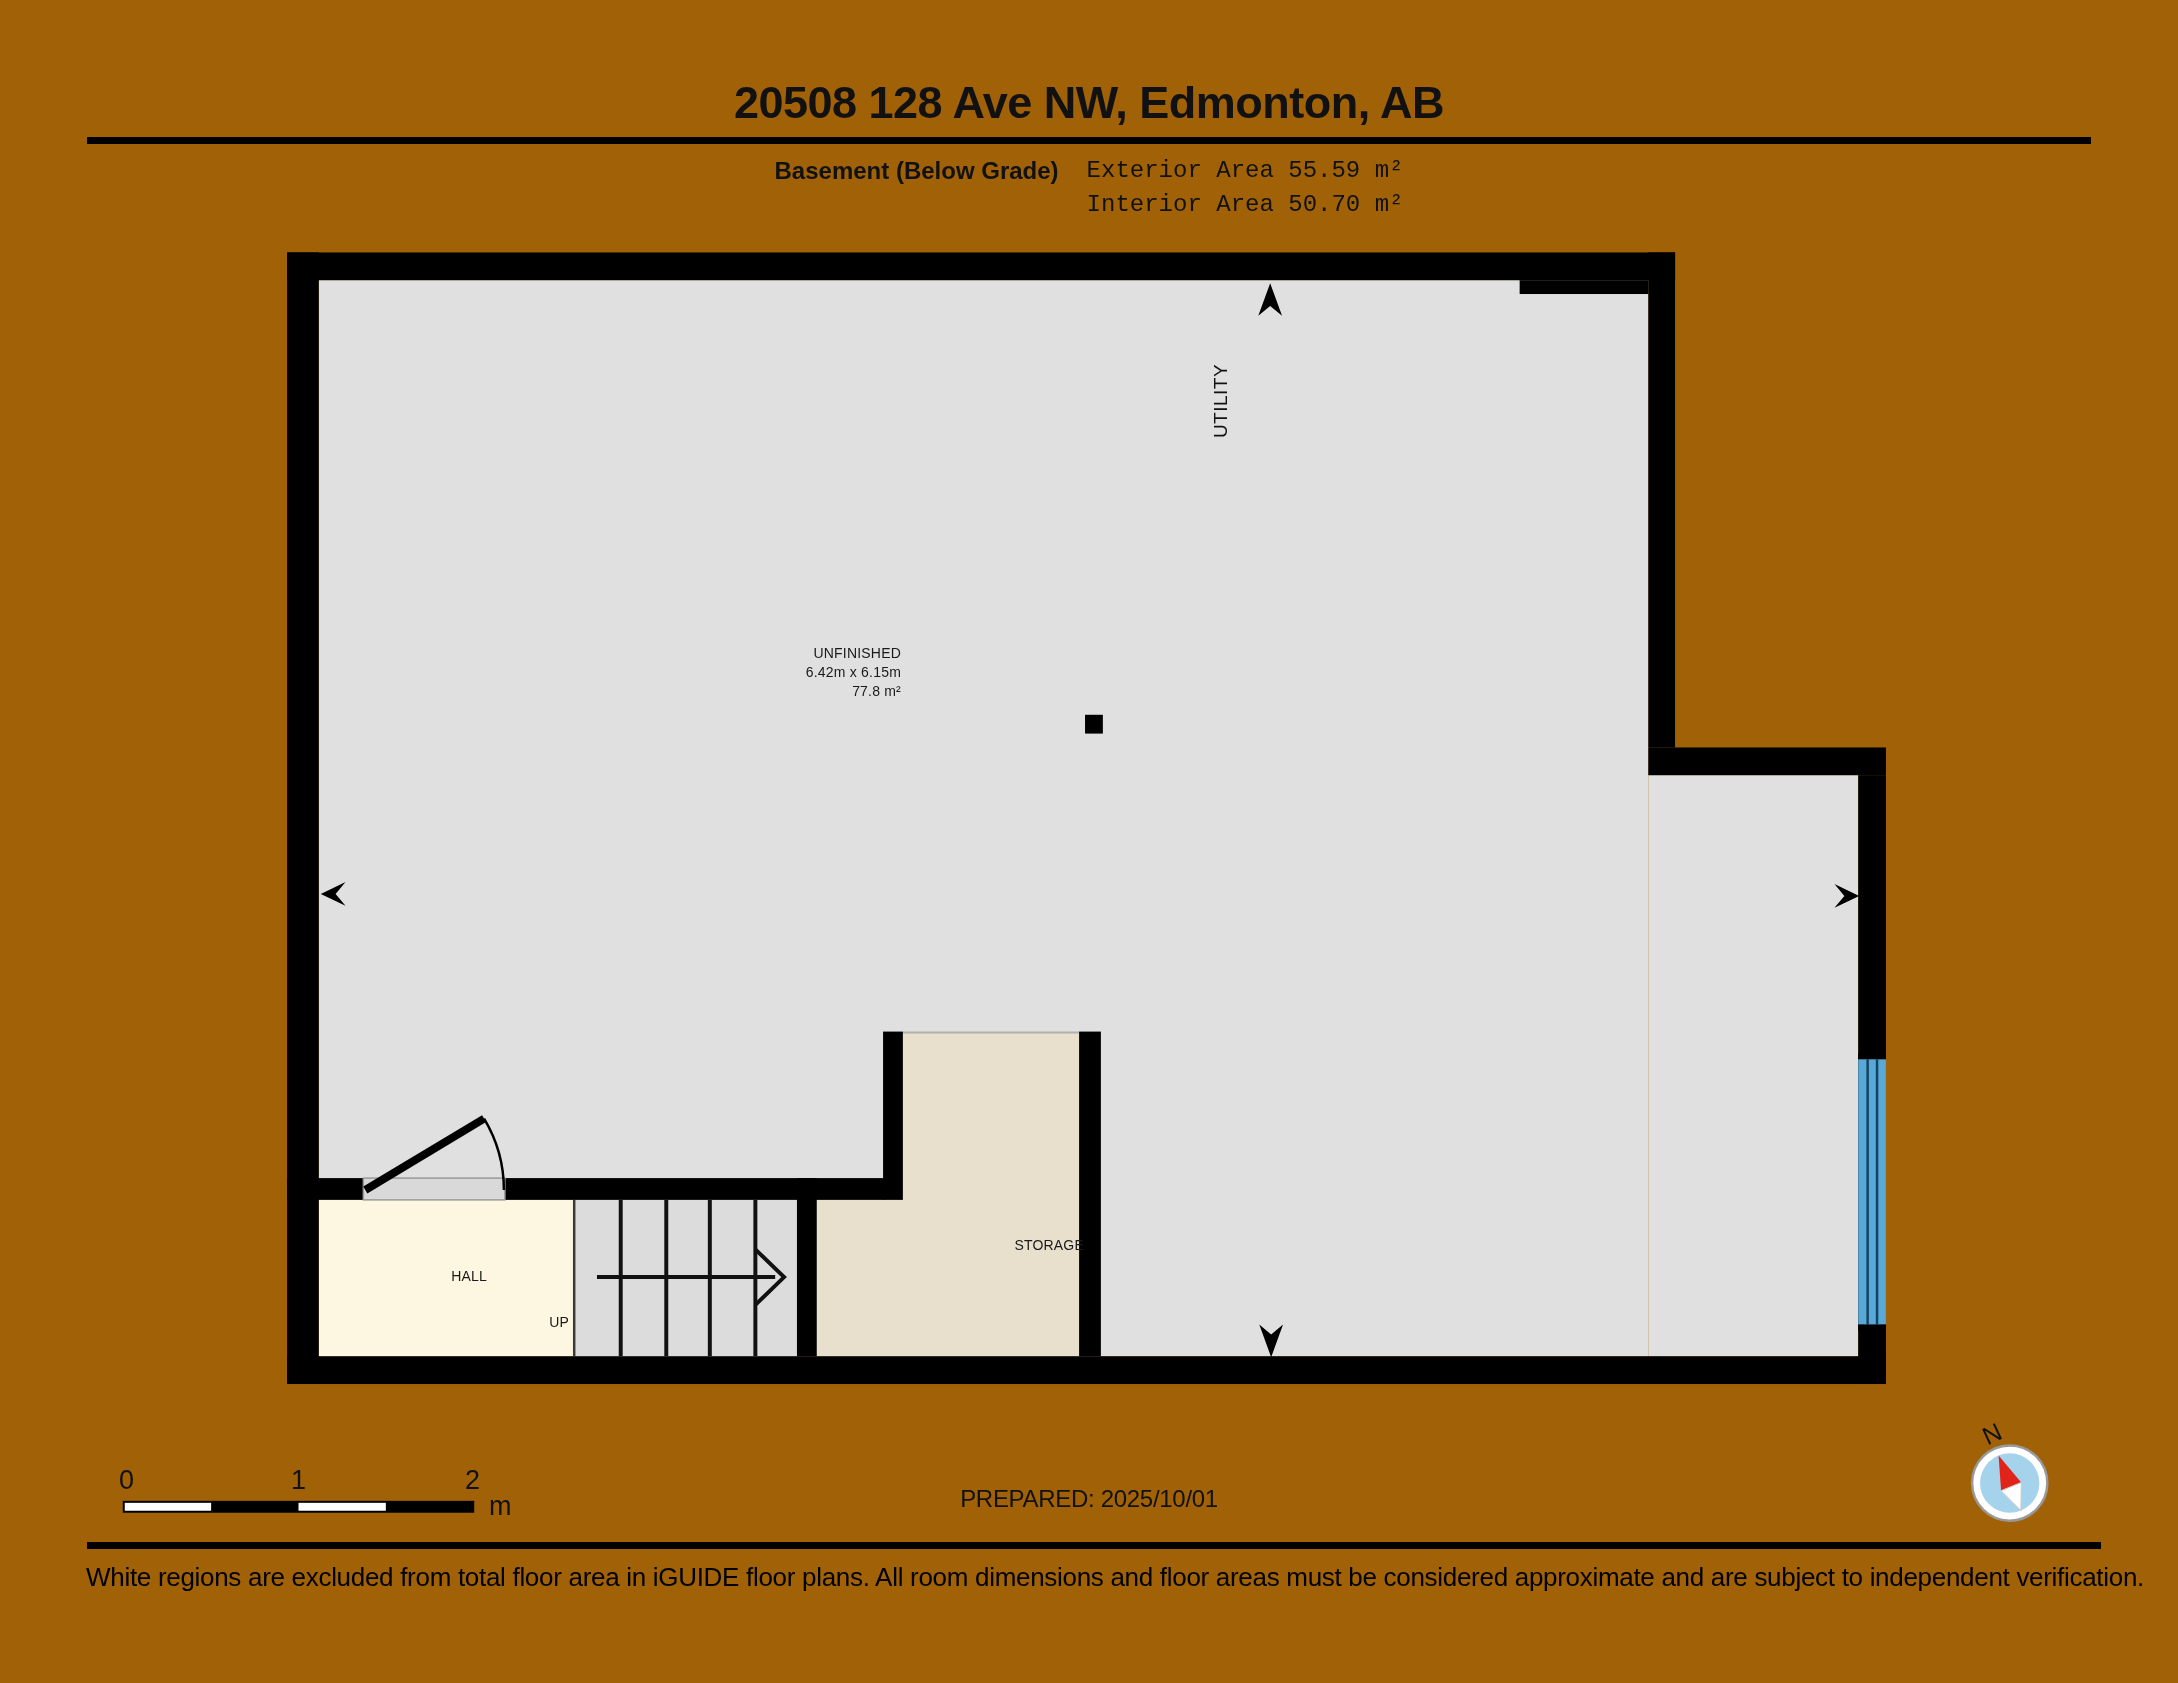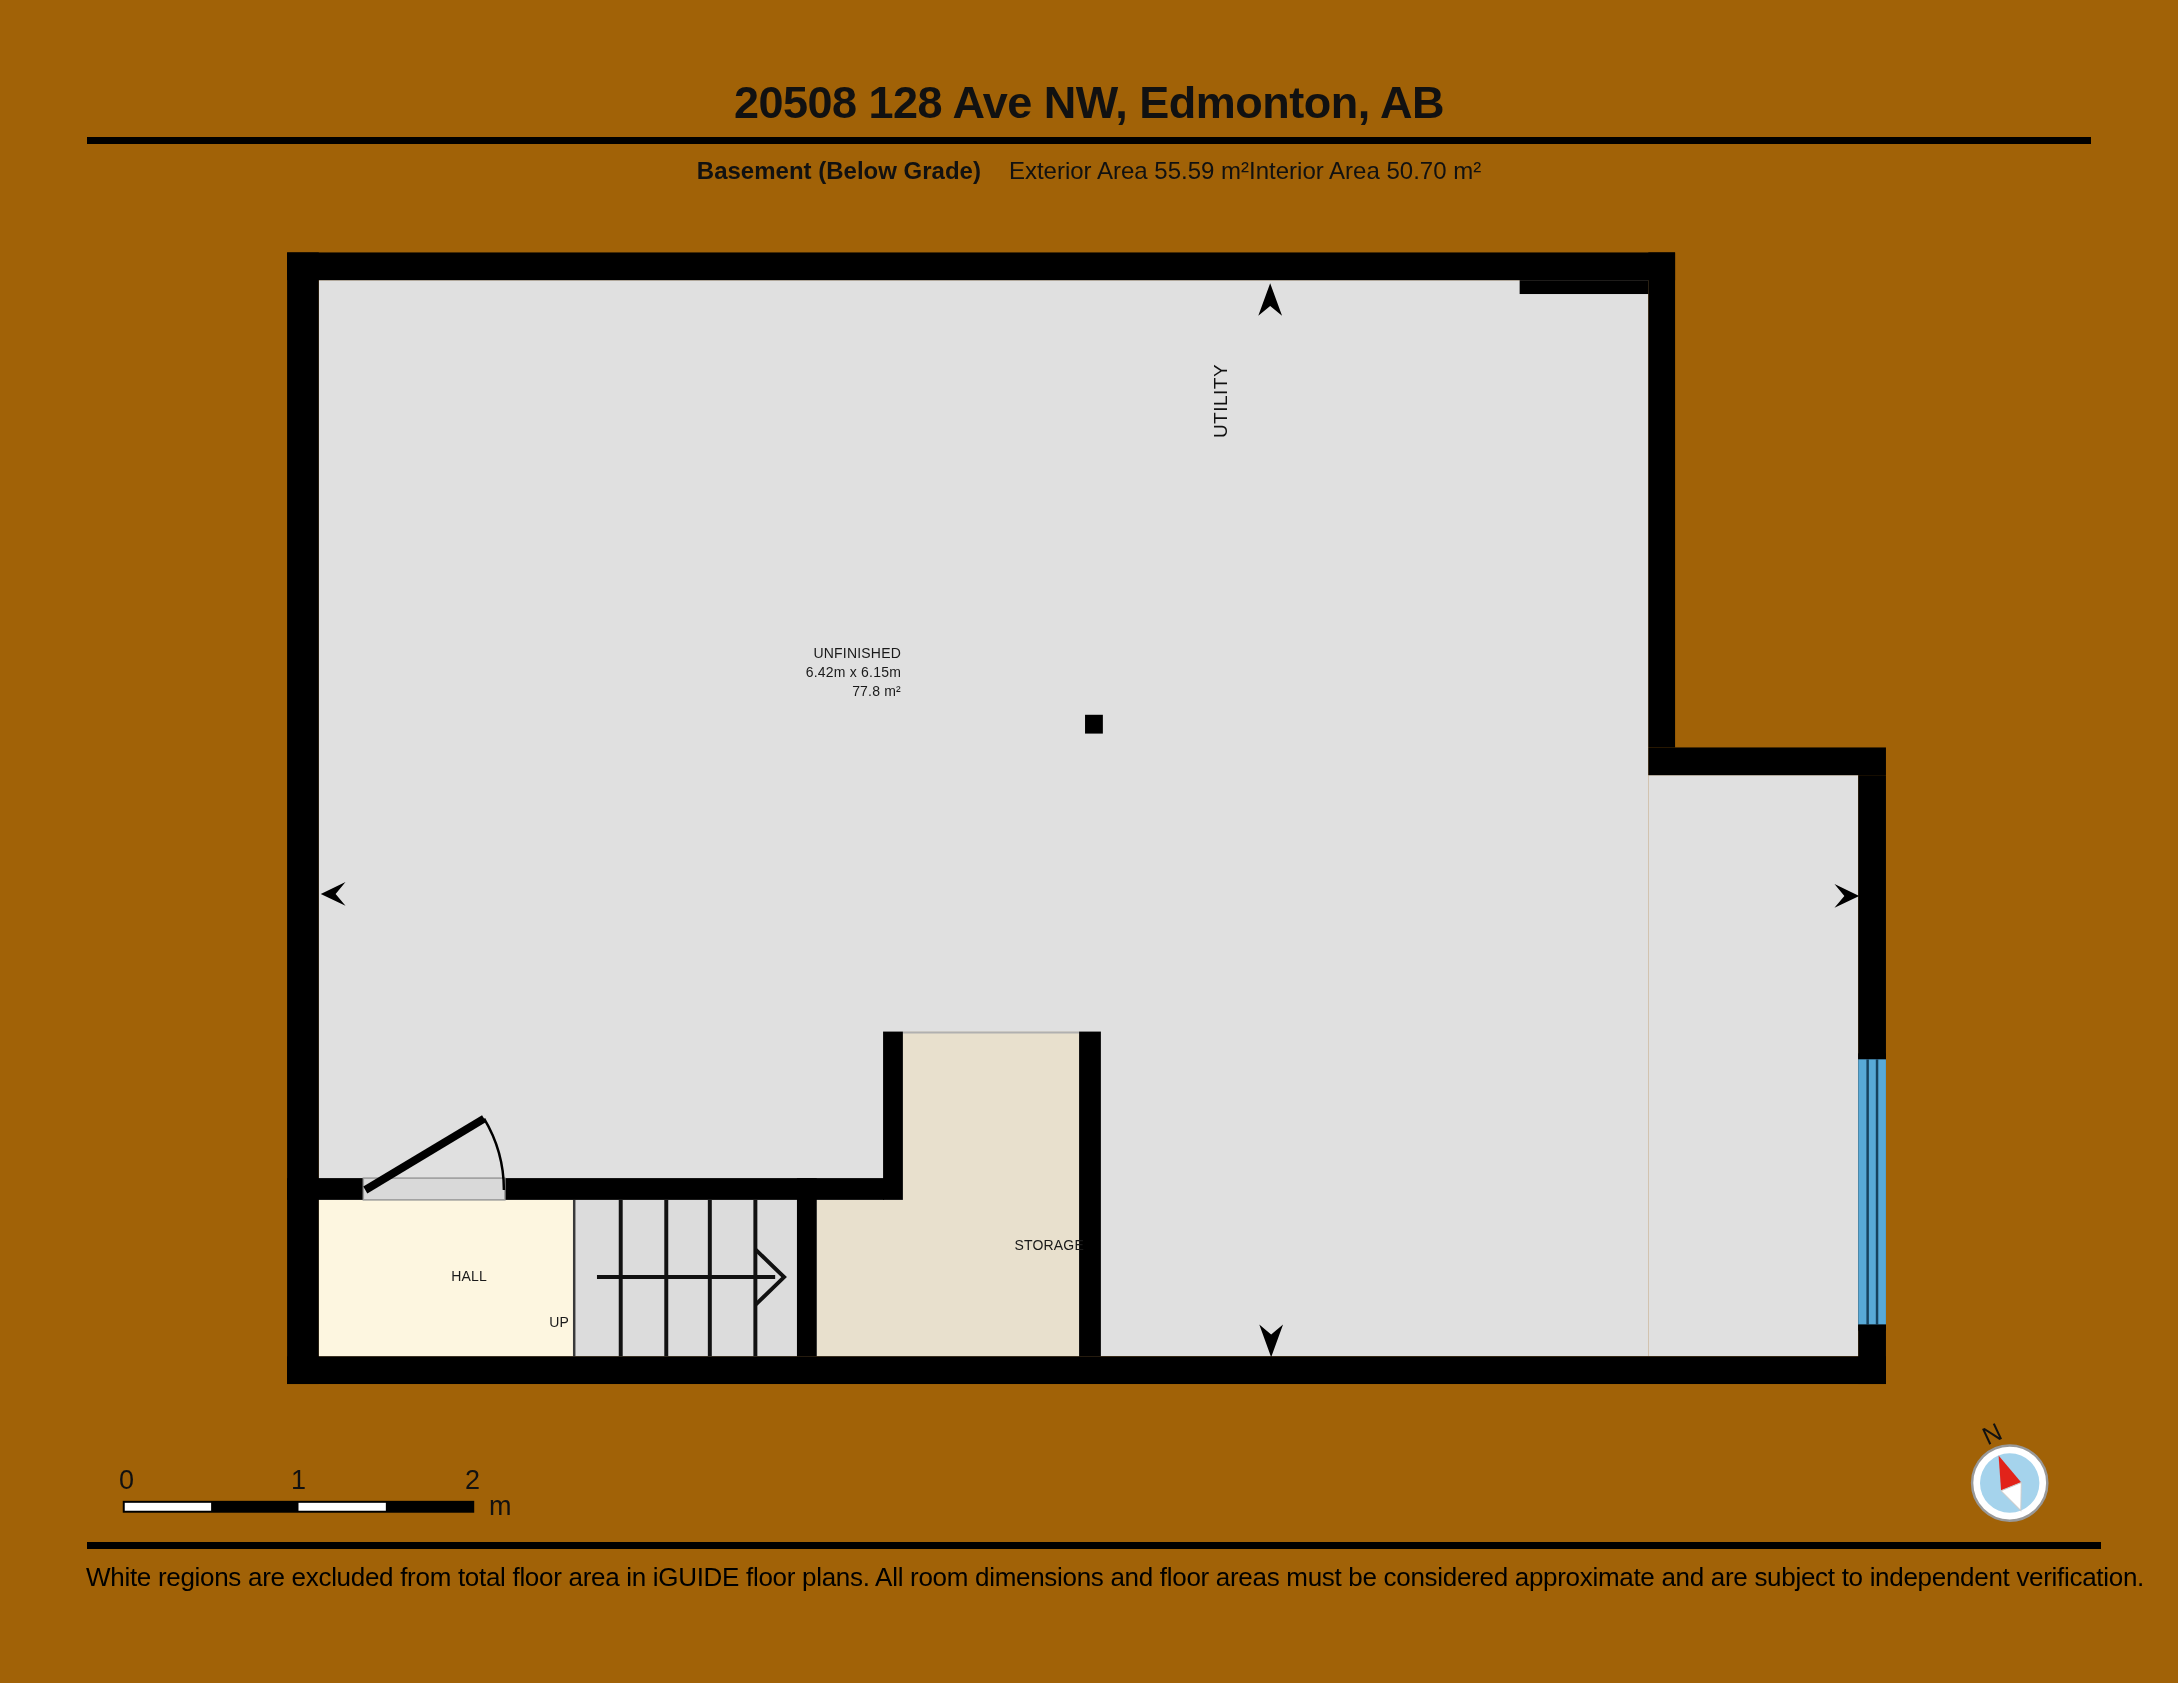--- a/index.html
+++ b/index.html
@@ -17,21 +17,21 @@
     text-align:center;
     font-size:45px;font-weight:bold;letter-spacing:-0.5px;
     white-space:nowrap;
   }
   .subheader{
     top:154px;left:0;right:0;
     display:flex;justify-content:center;align-items:flex-start;gap:28px;
     font-size:24px;line-height:34px;white-space:nowrap;
   }
   .subheader .floor-label{font-weight:bold;}
-  .subheader .areas{display:flex;flex-direction:row;}
+  .subheader .areas{display:flex;flex-direction:column;font-family:Liberation Mono, monospace;}
   svg.plan{top:0;left:0;width:2178px;height:1683px;}
   .room-label{
     font-size:14px;color:#1a1a1a;text-align:right;white-space:nowrap;
     line-height:19px;letter-spacing:0.2px;
   }
   .lbl-unfinished{top:644px;left:505px;width:396px;}
   .lbl-utility{
     top:401px;left:1221px;width:0;height:0;display:flex;align-items:center;justify-content:center;
     transform:rotate(-90deg);
   }
@@ -164,20 +164,21 @@
 
   <div class="abs room-label lbl-hall">HALL</div>
 
   <div class="abs room-label lbl-up">UP</div>
 
   <div class="abs scale-num" style="top:1465px;left:97px;">0</div>
   <div class="abs scale-num" style="top:1465px;left:269px;">1</div>
   <div class="abs scale-num" style="top:1465px;left:443px;">2</div>
   <div class="abs scale-m" style="top:1491px;left:489px;">m</div>
 
+  <div class="abs prepared">PREPARED: 2025/10/01</div>
 
   <div class="abs north-label">N</div>
 
   <div class="abs rule rule-bottom"></div>
 
   <div class="abs disclaimer">White regions are excluded from total floor area in iGUIDE floor plans. All room dimensions and floor areas must be considered approximate and are subject to independent verification.</div>
 
 </div>
 
 

